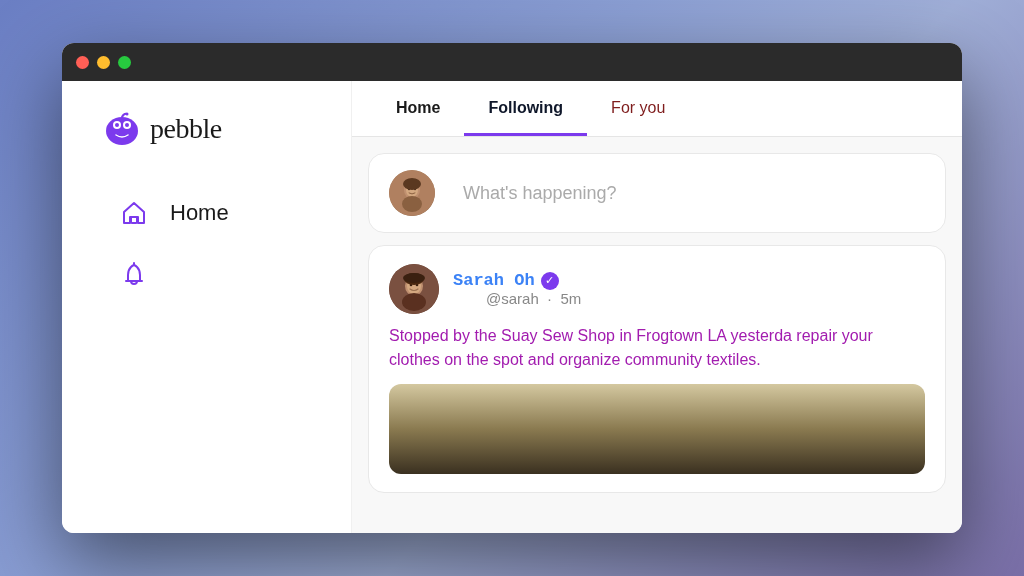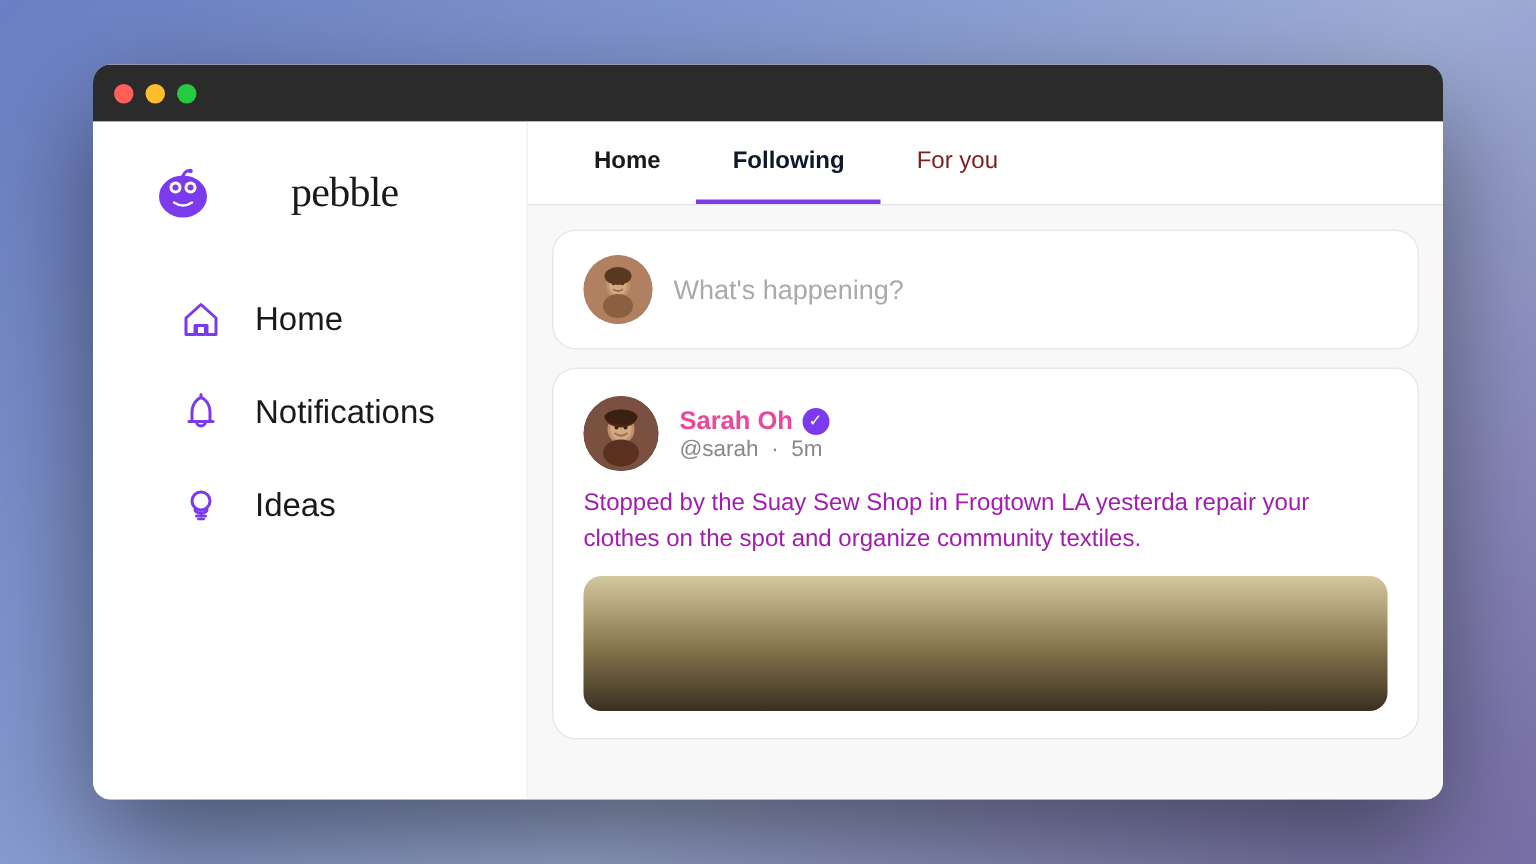--- a/index.html
+++ b/index.html
@@ -71,21 +71,20 @@
       width: 40px;
       height: 40px;
     }
 
     .logo-text {
       font-size: 28px;
       font-weight: 400;
       color: #1a1a1a;
       font-family: 'Georgia', serif;
       letter-spacing: -0.5px;
-      margin-left: 44px;
     }
 
     .nav-items {
       display: flex;
       flex-direction: column;
       gap: 6px;
     }
 
     .nav-item {
       display: flex;
@@ -159,21 +158,21 @@
       padding: 16px;
     }
 
     
     .compose-box {
       background: #fff;
       border-radius: 16px;
       padding: 16px 20px;
       display: flex;
       align-items: center;
-      gap: 14px;
+      gap: 28px;
       margin-bottom: 12px;
       border: 1px solid #e8e8e8;
     }
 
     .avatar {
       width: 46px;
       height: 46px;
       border-radius: 50%;
       background: #c0a080;
       flex-shrink: 0;
@@ -229,38 +228,40 @@
 
     .post-name-row {
       display: flex;
       align-items: center;
       gap: 6px;
     }
 
     .post-name {
       font-size: 17px;
       font-weight: 700;
-      color: #ec4899;
+      color: #3b82f6;
+      font-family: Liberation Mono, monospace;
     }
 
     .verified-badge {
       width: 18px;
       height: 18px;
       background: #7c3aed;
       border-radius: 50%;
       display: inline-flex;
       align-items: center;
       justify-content: center;
       color: white;
       font-size: 11px;
     }
 
     .post-handle {
       font-size: 15px;
       color: #888;
+      margin-left: 33px;
     }
 
     .post-text {
       font-size: 16px;
       color: #a21caf;
       line-height: 1.5;
       margin-top: 4px;
     }
 
     .post-image {
@@ -323,37 +324,24 @@
 
         <div class="nav-item">
           <div class="nav-icon">
             <svg width="28" height="28" viewBox="0 0 28 28" fill="none">
               <path d="M14 4C14 4 8 6 8 14V20H20V14C20 6 14 4 14 4Z" stroke="#7c3aed" stroke-width="2" fill="none" stroke-linejoin="round"></path>
               <path d="M6 20H22" stroke="#7c3aed" stroke-width="2" stroke-linecap="round"></path>
               <path d="M11 20C11 21.7 12.3 23 14 23C15.7 23 17 21.7 17 20" stroke="#7c3aed" stroke-width="2" fill="none"></path>
               <line x1="14" y1="2" x2="14" y2="4" stroke="#7c3aed" stroke-width="2" stroke-linecap="round"></line>
             </svg>
           </div>
-          <span class="nav-item-label">Notifications</span>
         </div>
 
 
 
-        <div class="nav-item">
-          <div class="nav-icon">
-            <svg width="28" height="28" viewBox="0 0 28 28" fill="none">
-              <circle cx="14" cy="11" r="6" stroke="#7c3aed" stroke-width="2" fill="none"></circle>
-              <path d="M10 17C10 17 10 19 14 19C18 19 18 17 18 17" stroke="#7c3aed" stroke-width="2" fill="none" stroke-linecap="round"></path>
-              <line x1="14" y1="19" x2="14" y2="21" stroke="#7c3aed" stroke-width="2" stroke-linecap="round"></line>
-              <path d="M11 21H17" stroke="#7c3aed" stroke-width="2" stroke-linecap="round"></path>
-              <path d="M12 23H16" stroke="#7c3aed" stroke-width="1.5" stroke-linecap="round"></path>
-            </svg>
-          </div>
-          <span class="nav-item-label">Ideas</span>
-        </div>
 
       </nav>
     </aside>
 
     <main class="main-content">
 
       <div class="tabs-bar">
         <div class="tab">Home</div>
         <div class="tab active">Following</div>
         <div class="tab">For you</div>

